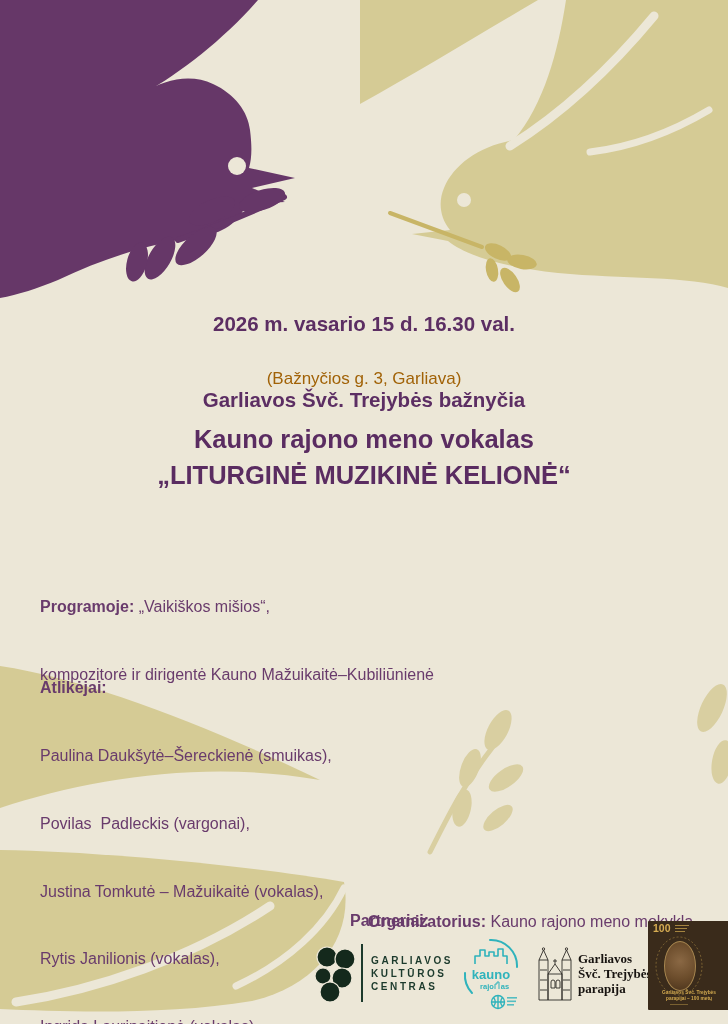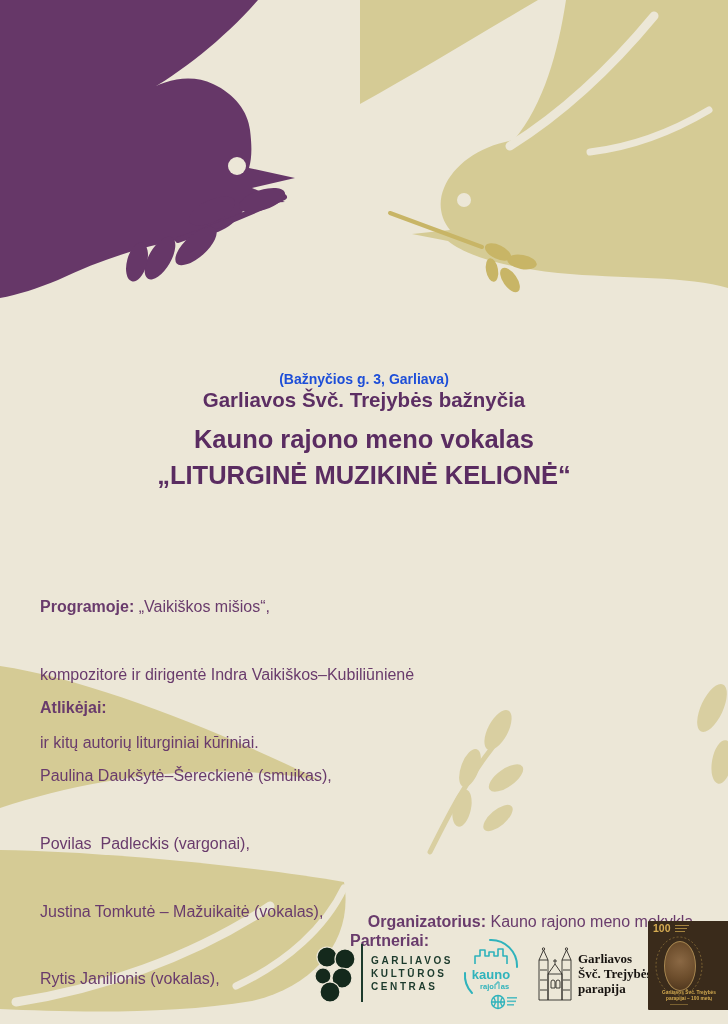--- a/index.html
+++ b/index.html
@@ -1,24 +1,24 @@
 <!DOCTYPE html>
 <html><head>
 <meta charset="utf-8">
 <style>
   html,body{margin:0;padding:0;background:#ECE7D7;}
   .poster{position:relative;width:728px;height:1024px;background:#ECE7D7;overflow:hidden;
           font-family:"Liberation Sans",sans-serif;}
   .abs{position:absolute;}
   .center-text{left:0;right:0;text-align:center;}
   .h-line{color:#5C2E63;font-weight:bold;font-size:20.5px;line-height:28px;}
-  .h-sub{color:#1d4ed8;font-weight:700;font-size:14px;line-height:24px;}
+  .h-sub{color:#a16207;font-weight:400;font-size:17px;line-height:24px;}
   .title-line{color:#5A2C61;font-weight:bold;font-size:25.5px;line-height:36px;}
   .body-text{color:#693B6C;font-size:16px;line-height:22.6px;white-space:pre-wrap;}
-  .body-bold{font-weight:bold;margin-top:20px;}
+  .body-bold{font-weight:bold;}
   .gkc-text div{color:#1C3A2C;font-size:10px;letter-spacing:2.6px;line-height:12.8px;font-weight:600;}
   .church-text div{color:#171310;font-family:"Liberation Serif",serif;font-weight:bold;
                    font-size:13px;line-height:15px;}
   .thumb{background:#3A2B1B;border-radius:1px;}
   .thumb .t-num{position:absolute;left:5px;top:1px;color:#D6AC52;font-weight:bold;font-size:10.5px;}
   .t-bar{position:absolute;height:1.4px;background:#C9A44E;opacity:.75;}
   .t-oval{position:absolute;left:16px;top:20px;width:30px;height:48px;border-radius:50%;
           border:1px solid #A88750;background:radial-gradient(circle at 50% 40%, #8A6844 0%, #6B4C2B 55%, #4A331C 100%);}
   .t-cap{position:absolute;left:0;right:0;top:69px;text-align:center;color:#D2A94F;
          font-weight:bold;font-size:4.8px;line-height:5.8px;}
@@ -77,32 +77,32 @@
     </g>
   </svg>
 
   <svg class="abs" style="left:0;top:640px;" width="360" height="380" viewBox="0 0 360 380">
     <path fill="#D5CB95" d="M0,26 C92,40 212,88 320,140 C206,120 92,138 0,168 Z"></path>
     <path fill="#D5CB95" d="M0,210 C115,212 255,227 344,242 C354,298 316,346 252,361 C168,375 68,372 0,369 Z"></path>
     <path d="M270,266 C192,318 96,350 16,362" stroke="#ECE7D7" stroke-width="9" fill="none" stroke-linecap="round"></path>
     <path d="M344,248 C326,286 288,322 236,346" stroke="#ECE7D7" stroke-width="7" fill="none" stroke-linecap="round"></path>
   </svg>
 
+  <div class="abs center-text h-line" style="top:310px;">2026 m. vasario 15 d. 16.30 val.</div>
   <div class="abs center-text h-line" style="top:338px;margin-top:48px;">Garliavos Švč. Trejybės bažnyčia</div>
   <div class="abs center-text h-sub" style="top:367px;">(Bažnyčios g. 3, Garliava)</div>
 
   <div class="abs center-text" style="top:421px;">
     <div class="title-line">Kauno rajono meno vokalas</div>
     <div class="title-line">„LITURGINĖ MUZIKINĖ KELIONĖ“</div>
   </div>
 
   <div class="abs body-text" style="left:40px;top:551px;">
     <div><span class="body-bold">Programoje:</span><span> „Vaikiškos mišios“,</span></div>
-    <div>kompozitorė ir dirigentė Indra Vaikiškos–Kubiliūnienė</div>
-    <div>ir kitų autorių liturginiai kūriniai.</div>
+    <div>kompozitorė ir dirigentė Kauno Mažuikaitė–Kubiliūnienė</div>
   </div>
 
   <div class="abs body-text" style="left:40px;top:632px;">
     <div class="body-bold">Atlikėjai:</div>
     <div>Paulina Daukšytė–Šereckienė (smuikas),</div>
     <div>Povilas  Padleckis (vargonai),</div>
     <div>Justina Tomkutė – Mažuikaitė (vokalas),</div>
     <div>Rytis Janilionis (vokalas),</div>
     <div>Ingrida Laurinaitienė (vokalas),</div>
     

